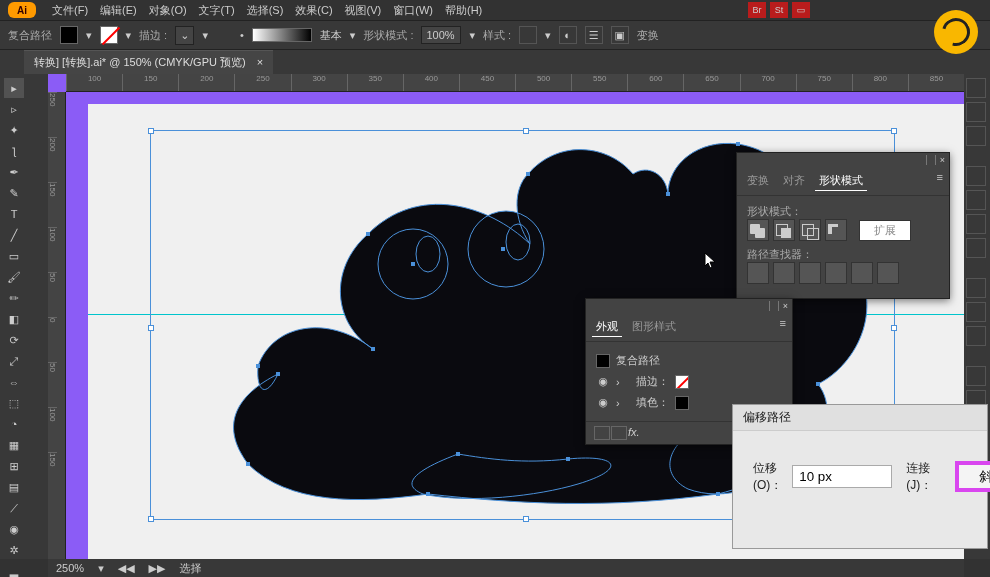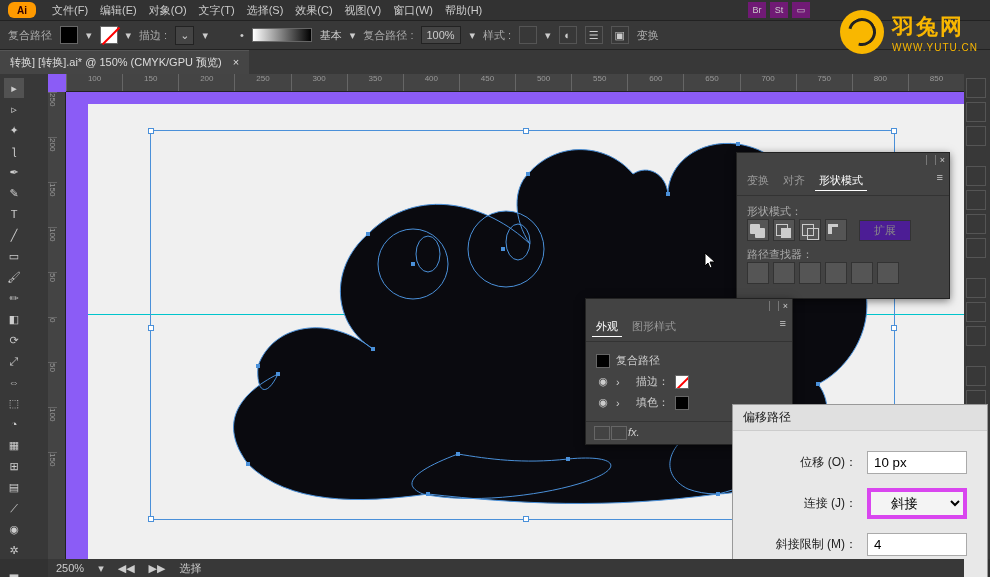--- a/index.html
+++ b/index.html
@@ -3,35 +3,35 @@
   <meta charset="utf-8">
   <style>
     * { margin: 0; padding: 0; box-sizing: border-box; font-family: "Microsoft YaHei", Arial, sans-serif; }
     body { width: 990px; height: 577px; background: #323232; overflow: hidden; position: relative; font-size: 11px; color: #ccc; }
     
     
     .menubar { display: flex; align-items: center; height: 20px; background: #323232; padding-left: 8px; }
     .ai-logo { width: 28px; height: 16px; background: #ff9a00; border-radius: 6px; color: #330000; font-weight: bold; display: flex; align-items: center; justify-content: center; font-size: 10px; margin-right: 10px; }
     .menu-item { padding: 2px 6px; cursor: pointer; }
     .menubar-right { margin-left: auto; display: flex; gap: 4px; padding-right: 180px; }
-    .menubar-icon { width: 18px; height: 16px; background: #701a75; display: flex; align-items: center; justify-content: center; font-size: 9px; }
+    .menubar-icon { width: 18px; height: 16px; background: #b91c1c; display: flex; align-items: center; justify-content: center; font-size: 9px; }
     
     
     .controlbar { display: flex; align-items: center; height: 30px; background: #383838; border-top: 1px solid #222; border-bottom: 1px solid #222; padding: 0 8px; gap: 8px; }
     .cb-label { color: #aaa; }
     .cb-swatch { width: 18px; height: 18px; background: #000; border: 1px solid #666; }
     .cb-swatch.none { background: #fff; position: relative; }
     .cb-swatch.none::after { content: ''; position: absolute; left: -2px; top: 50%; width: 24px; height: 2px; background: red; transform: rotate(-45deg); }
     .cb-dropdown { background: #444; border: 1px solid #222; padding: 2px 4px; color: #ccc; }
     .cb-input { background: #444; border: 1px solid #222; padding: 2px 4px; color: #ccc; width: 40px; }
     .cb-preset { width: 60px; height: 14px; background: linear-gradient(to right, #fff, #000); border: 1px solid #666; }
     .cb-icon { width: 18px; height: 18px; border: 1px solid #555; display: flex; align-items: center; justify-content: center; }
     
     
-    .tabbar { height: 24px; background: #383838; display: flex; align-items: flex-end; }
+    .tabbar { height: 24px; background: #383838; display: flex; align-items: flex-end; padding-left: 24px; }
     .doc-tab { background: #454545; padding: 4px 10px; border-top: 1px solid #555; color: #ddd; }
     .doc-tab .close { margin-left: 8px; cursor: pointer; }
     
     
     .main { display: flex; position: absolute; top: 74px; left: 0; right: 0; bottom: 18px; }
     .toolbox { width: 48px; background: #383838; padding: 4px; display: flex; flex-wrap: wrap; gap: 1px; }
     .tool { width: 20px; height: 20px; display: flex; align-items: center; justify-content: center; cursor: pointer; color: #ccc; }
     .tool.active { background: #525252; }
     
     .canvas-area { flex: 1; background: #8b5cf6; position: relative; overflow: hidden; }
@@ -50,21 +50,21 @@
     .dock-icon { width: 20px; height: 20px; border: 1px solid #555; }
     
     
     .panel { position: absolute; background: #434343; border: 1px solid #222; box-shadow: 0 2px 8px rgba(0,0,0,0.5); color: #ccc; }
     .panel-tabs { display: flex; padding: 4px 6px; gap: 6px; border-bottom: 1px solid #333; }
     .panel-tab { color: #999; cursor: pointer; padding: 2px 4px; }
     .panel-tab.active { color: #fff; border-bottom: 1px solid #fff; }
     .panel-body { padding: 8px 10px; }
     .panel-row { display: flex; align-items: center; gap: 4px; margin-bottom: 6px; }
     .pf-btn { width: 22px; height: 22px; background: #555; border: 1px solid #333; position: relative; }
-    .expand-btn { padding: 2px 14px; background: #4c1d95; border: 1px solid #333; color: #888; margin-left: 8px; }
+    .expand-btn { padding: 2px 14px; background: #ffffff; border: 1px solid #333; color: #888; margin-left: 8px; }
     
     
     .pf-unite::before { content: ''; position: absolute; left: 2px; top: 4px; width: 10px; height: 10px; background: #ccc; border-radius: 1px; }
     .pf-unite::after { content: ''; position: absolute; left: 7px; top: 8px; width: 10px; height: 10px; background: #ccc; border-radius: 1px; }
     .pf-minus::before { content: ''; position: absolute; left: 2px; top: 4px; width: 10px; height: 10px; border: 1px solid #ccc; }
     .pf-minus::after { content: ''; position: absolute; left: 7px; top: 8px; width: 10px; height: 10px; background: #ccc; }
     .pf-intersect::before { content: ''; position: absolute; left: 2px; top: 4px; width: 10px; height: 10px; border: 1px solid #ccc; }
     .pf-intersect::after { content: ''; position: absolute; left: 7px; top: 8px; width: 10px; height: 10px; border: 1px solid #ccc; }
     .pf-exclude::before { content: ''; position: absolute; left: 2px; top: 4px; width: 10px; height: 10px; background: #ccc; }
     .pf-exclude::after { content: ''; position: absolute; left: 6px; top: 7px; width: 7px; height: 7px; background: #555; }
@@ -76,21 +76,21 @@
     .swatch-sm { width: 14px; height: 14px; border: 1px solid #666; }
     .swatch-sm.black { background: #000; }
     .swatch-sm.none { background: #fff; position: relative; overflow: hidden; }
     .swatch-sm.none::after { content: ''; position: absolute; left: -2px; top: 6px; width: 18px; height: 1.5px; background: red; transform: rotate(-45deg); }
     .panel-footer { border-top: 1px solid #333; padding: 4px 8px; display: flex; gap: 1px; }
     .footer-icon { width: 16px; height: 14px; border: 1px solid #666; }
     
     
     .dialog { position: absolute; background: #e8e8e8; border: 1px solid #999; color: #222; font-size: 12px; }
     .dialog-title { background: #e0e0e0; padding: 4px 10px; border-bottom: 1px solid #ccc; }
-    .dialog-body { padding: 20px; display: flex; flex-direction: column; gap: 14px; }
+    .dialog-body { padding: 20px; display: flex; gap: 14px; }
     .dialog-row { display: flex; align-items: center; justify-content: flex-end; gap: 10px; }
     .dialog-input { width: 100px; padding: 3px 6px; border: 1px solid #aaa; background: #fff; text-align: left; }
     .dialog-select { width: 100px; padding: 3px 16px; border: 4px solid #d946ef; background: #f4f4f4; }
     .dialog-footer { display: flex; align-items: center; padding: 10px 20px 16px; gap: 10px; }
     
     
     .statusbar { position: absolute; bottom: 0; left: 48px; right: 26px; height: 18px; background: #383838; display: flex; align-items: center; padding: 0 8px; gap: 14px; }
     
     
     .watermark { position: absolute; top: 10px; right: 12px; display: flex; align-items: center; gap: 8px; }
@@ -133,21 +133,21 @@
   <div class="cb-swatch none"></div>
   <span>▾</span>
   <span class="cb-label">描边 :</span>
   <span class="cb-dropdown">⌄</span>
   <span>▾</span>
   <span style="margin:0 8px"></span>
   <span>•</span>
   <div class="cb-preset"></div>
   <span>基本</span>
   <span>▾</span>
-  <span class="cb-label">复合路径 :</span>
+  <span class="cb-label">形状模式 :</span>
   <span class="cb-input">100%</span>
   <span>▾</span>
   <span class="cb-label">样式 :</span>
   <div class="cb-icon"></div>
   <span>▾</span>
   <div class="cb-icon">◐</div>
   <div class="cb-icon">☰</div>
   <div class="cb-icon">▣</div>
   <span class="cb-label">变换</span>
 </div>
@@ -397,21 +397,17 @@
 <div class="statusbar">
   <span>250%</span>
   <span>▾</span>
   <span>◀◀</span>
   <span>▶▶</span>
   <span style="">选择</span>
 </div>
 
 <div class="watermark">
   <div class="wm-logo"></div>
-  <div class="wm-text">
-    <span class="wm-cn">羽兔网</span>
-    <span class="wm-en">WWW.YUTU.CN</span>
-  </div>
 </div>
 
 <svg class="cursor-arrow" viewBox="0 0 14 18">
   <path fill="#fff" stroke="#000" stroke-width="1" d="M1 1 L1 14 L4 11 L6 16 L8 15 L6 10 L11 10 Z"></path>
 </svg>
 
 </body></html>

